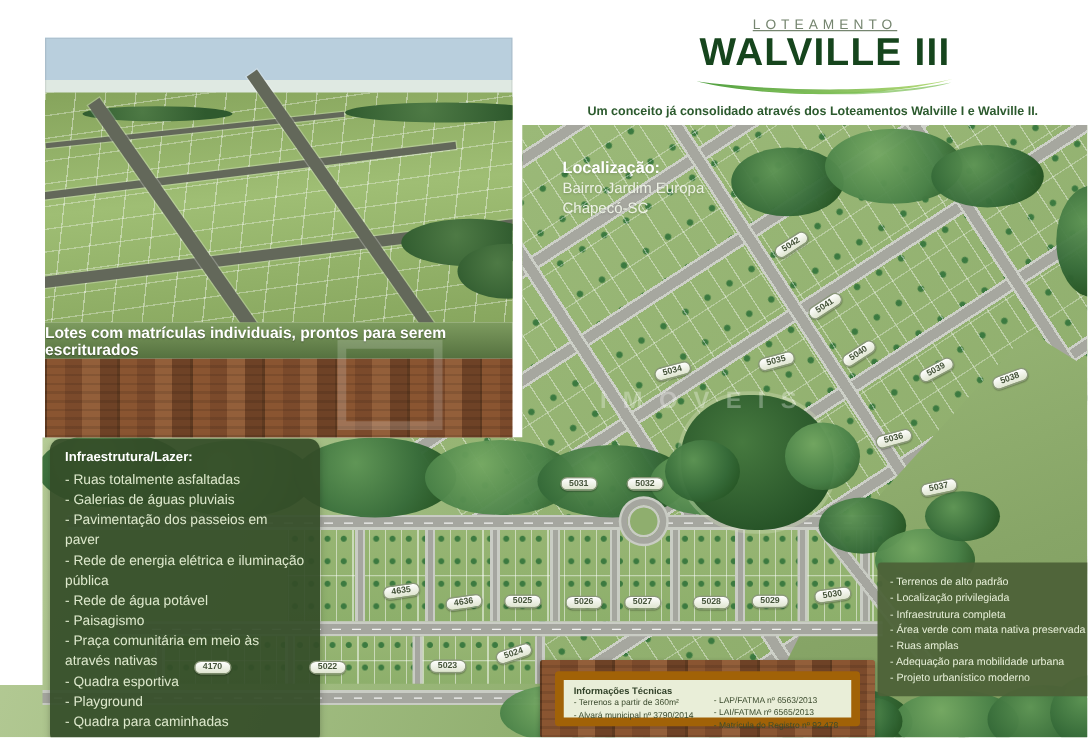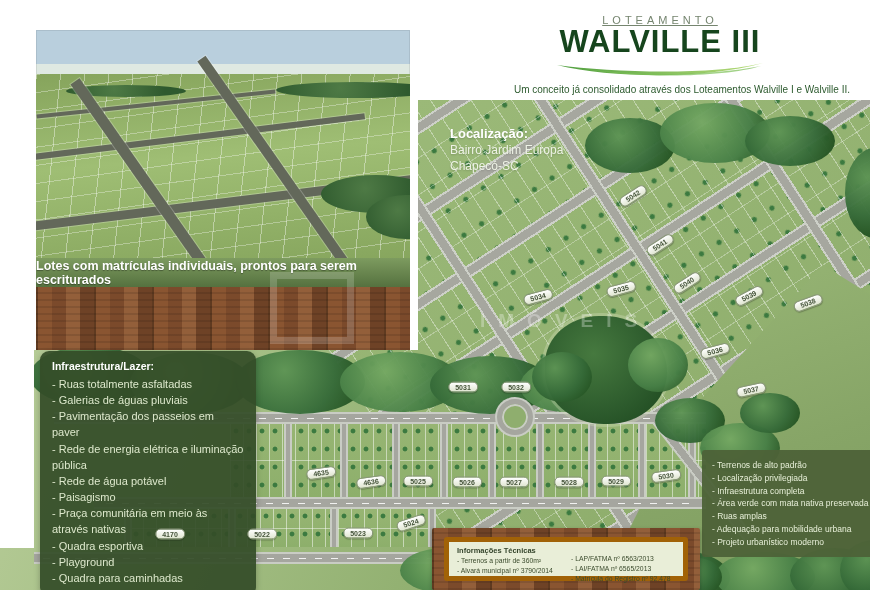--- a/index.html
+++ b/index.html
@@ -64,42 +64,42 @@
   .wood{background:
       repeating-linear-gradient(0deg, rgba(0,0,0,.10) 0 2px, rgba(0,0,0,0) 2px 7px),
       repeating-linear-gradient(90deg,#5f3a20 0 2px,#8a5531 2px 16px,#7b4a2b 16px 30px,#935f3a 30px 44px,#6e4226 44px 58px);}
   .wood-strip{position:absolute;left:36px;top:287px;width:374px;height:63px;}
 
   
   .logo{position:absolute;left:520px;top:14px;width:280px;text-align:center;}
   .logo .kicker{font-size:11px;letter-spacing:4px;color:#75856f;text-decoration:underline;}
   .logo .title{font-size:31px;font-weight:800;color:#16451d;letter-spacing:1px;line-height:1.05;}
   .logo svg{display:block;margin:1px auto 0;}
-  .tagline{position:absolute;left:470px;top:84px;width:380px;text-align:right;
-    font-size:10px;font-weight:400;color:#2c5a2e;}
+  .tagline{position:absolute;left:470px;top:84px;width:380px;text-align:left;
+    font-size:10px;font-weight:700;color:#2c5a2e;}
 
   .location{position:absolute;left:450px;top:126px;color:#fff;text-shadow:0 1px 2px rgba(0,0,0,.18);}
   .location .h{font-size:13px;font-weight:700;margin-bottom:2px;}
   .location .l{font-size:12px;color:#eef3e6;line-height:1.3;}
 
   
   .infra-panel{position:absolute;left:40px;top:351px;width:192px;border-radius:9px;
     background:rgba(52,76,40,.93);padding:9px 12px 10px;box-shadow:0 2px 6px rgba(0,0,0,.25);}
   .infra-panel .h{font-size:10.5px;font-weight:700;color:#fff;margin-bottom:4px;}
   .infra-panel ul,.feat-panel ul{list-style:none;margin:0;padding:0;}
   .infra-panel li{font-size:11px;color:#dde8cc;line-height:1.47;}
 
   .feat-panel{position:absolute;left:702px;top:450px;width:168px;background:rgba(77,98,56,.95);
     border-radius:3px;padding:9px 10px;}
   .feat-panel li{font-size:8.5px;color:#e7efd8;line-height:1.5;}
 
   .sign-wood{position:absolute;left:432px;top:528px;width:268px;height:62px;border-radius:2px;
     box-shadow:0 2px 4px rgba(0,0,0,.3);}
   .info-box{position:absolute;left:444px;top:537px;width:244px;height:44px;background:#e9eed8;
-    border:5px solid #a16207;border-radius:3px;padding:4px 8px;box-sizing:border-box;display:flex;gap:10px;}
+    border:7px solid #a16207;border-radius:3px;padding:4px 8px;box-sizing:border-box;display:flex;gap:10px;}
   .info-box .col{flex:1;}
   .info-box .h{font-size:7.5px;font-weight:700;color:#33432a;margin-bottom:1px;}
   .info-box .i{font-size:6.8px;color:#3a4a2c;line-height:1.5;}
   .info-box .col.right{padding-top:8px;}
 
   
   .lot-badge{position:absolute;transform:translate(-50%,-50%) rotate(var(--r,0deg));
     background:linear-gradient(#ffffff,#dfe5d0);border:1px solid #8a977a;border-radius:8px;
     font-size:7px;font-weight:700;color:#45543a;padding:1px 6px;box-shadow:0 1px 1px rgba(0,0,0,.25);
     white-space:nowrap;}

